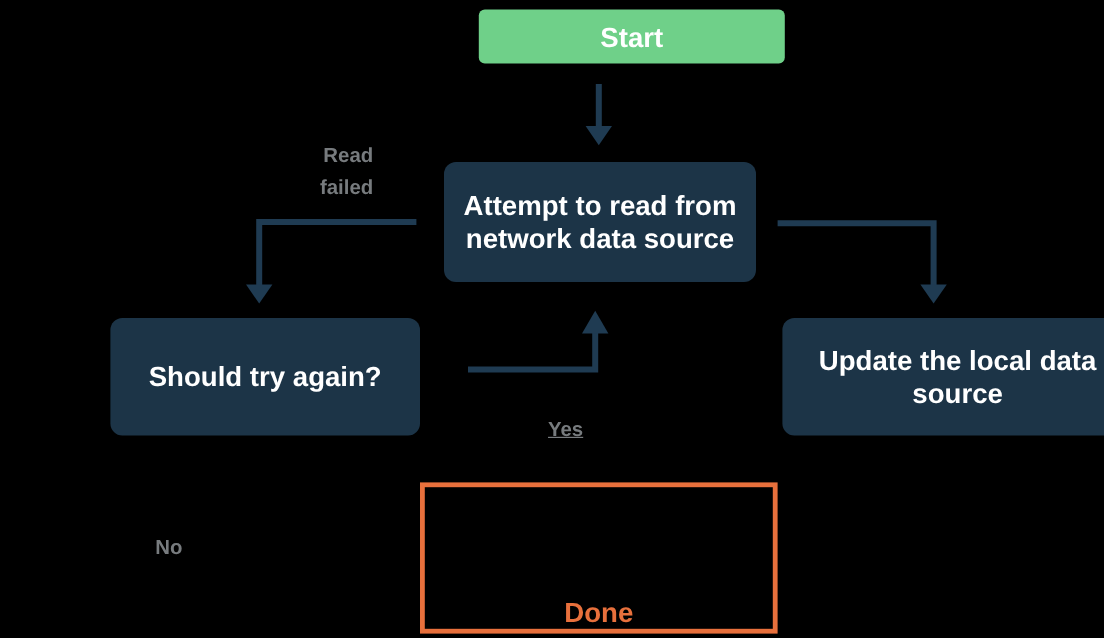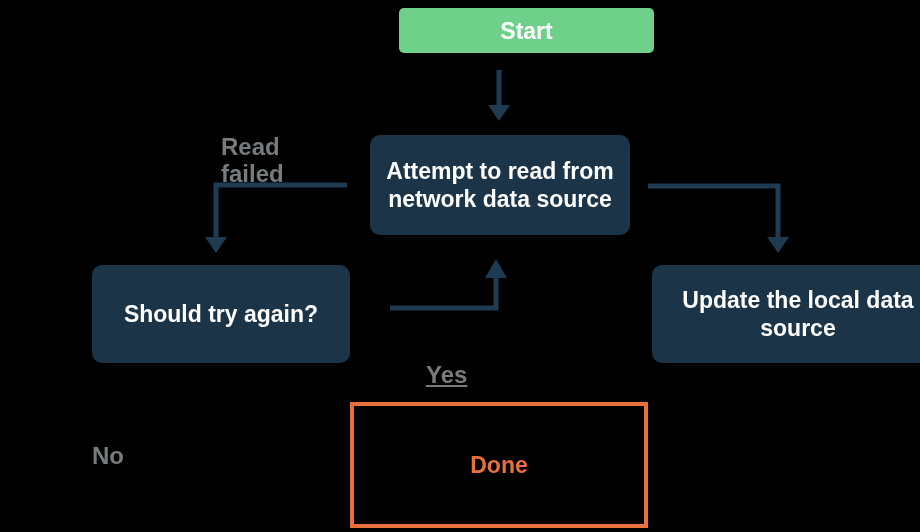--- a/index.html
+++ b/index.html
@@ -65,33 +65,33 @@
     background: var(--navy, #1C3447);
     border-radius: 10px;
     padding: 0 10px;
   }
   .node-done {
     left: 350px; top: 402px; width: 298px; height: 126px;
     background: transparent;
     border: 4px solid var(--orange, #E8703C);
     color: var(--orange, #E8703C);
     border-radius: 0;
+    align-items: flex-end;
   }
   .edge-label {
     position: absolute;
     color: var(--gray, #777B7E);
-    font-size: 24px;
+    font-size: 17px;
     line-height: 27px;
-    text-align: left;
-    margin-top: 17px;
+    text-align: right;
   }
   .label-read-failed    { left: 221px; top: 116px; width: 90px; }
   .label-read-succeeded { left: 683px; top: 116px; width: 125px; }
   .label-yes            { left: 426px; top: 344px; width: 60px; text-decoration: underline; }
-  .label-no             { left: 92px;  top: 425px; width: 60px; }
+  .label-no             { left: 92px;  top: 443px; width: 60px; }
 </style>
 </head>
 <body>
 
 <div class="stage">
 
   <svg class="arrows" viewBox="0 0 920 532" xmlns="http://www.w3.org/2000/svg">
     <g>
       <path d="M499,70 L499,106"></path>
       <polygon points="488,105 510,105 499,121"></polygon>

